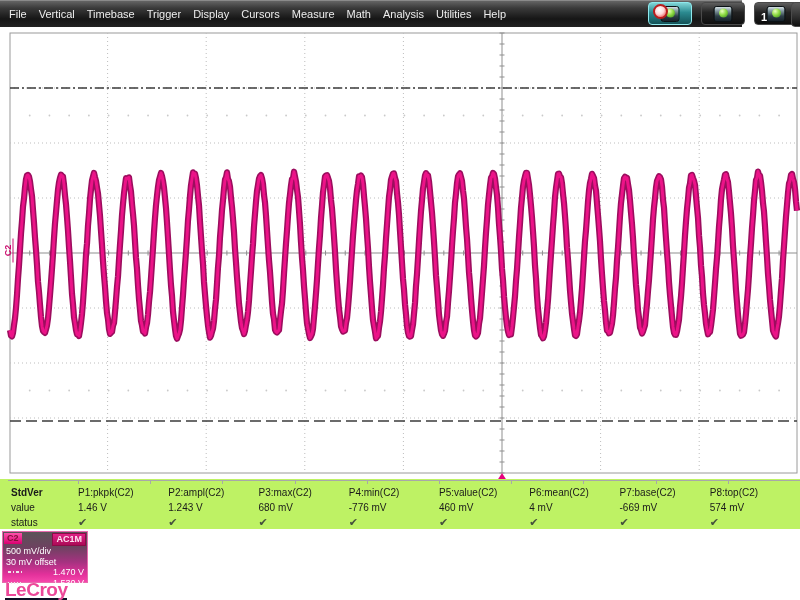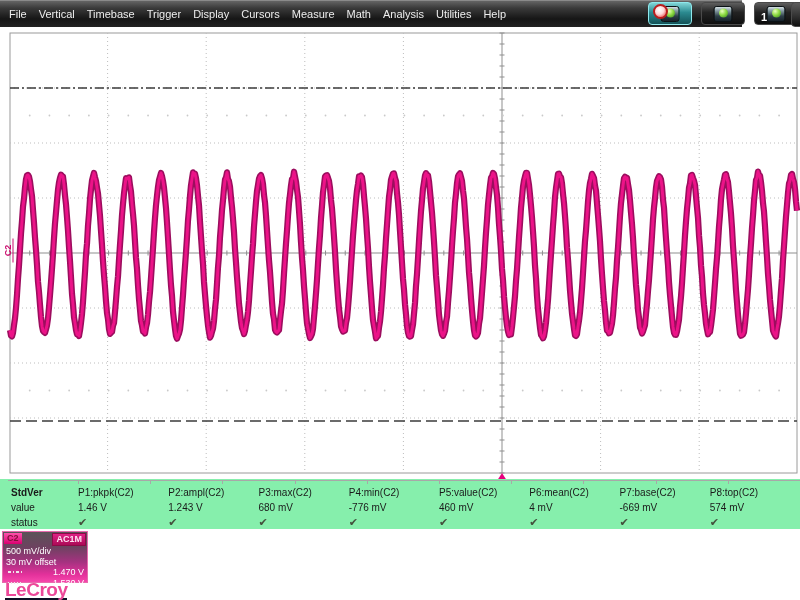--- a/index.html
+++ b/index.html
@@ -31,21 +31,21 @@
             text-shadow:0 1px 2px #000;}
   .tb-partial{position:absolute;right:-2px;top:2px;width:9px;height:23px;border-radius:4px 0 0 4px;
             background:linear-gradient(180deg,#5e5e5e,#101010);border:1px solid #4a4a4a;}
 
   
   #plot-svg{position:absolute;left:0;top:0;width:800px;height:600px;}
   #c2-marker{position:absolute;left:-4px;top:245px;width:24px;text-align:center;
              color:#cb0d6e;font-size:9px;font-weight:bold;transform:rotate(-90deg);
              border-bottom:1px solid #cb0d6e;line-height:10px;}
 
-  #measure{position:absolute;left:0;top:479px;width:800px;height:50px;background:#86efac;font-size:10px;color:#1a1a1a;}
+  #measure{position:absolute;left:0;top:479px;width:800px;height:50px;background:#bef264;font-size:10px;color:#1a1a1a;}
   #measure .rule{position:absolute;top:1px;left:8px;width:792px;border-top:1px solid #a8a8a8;}
   .rule-tick{position:absolute;top:1px;width:1px;height:4px;background:#a8a8a8;}
   #mtable{position:absolute;left:0;top:6px;width:800px;display:flex;}
   .mcol{flex:1;text-align:left;line-height:15px;}
   .mcol.rowhead{flex:0 0 78px;text-align:left;padding-left:11px;box-sizing:border-box;}
   .m-label{white-space:nowrap;}
   .m-head{font-weight:bold;}
   .m-check{color:#44503c;font-size:11px;}
 
   

